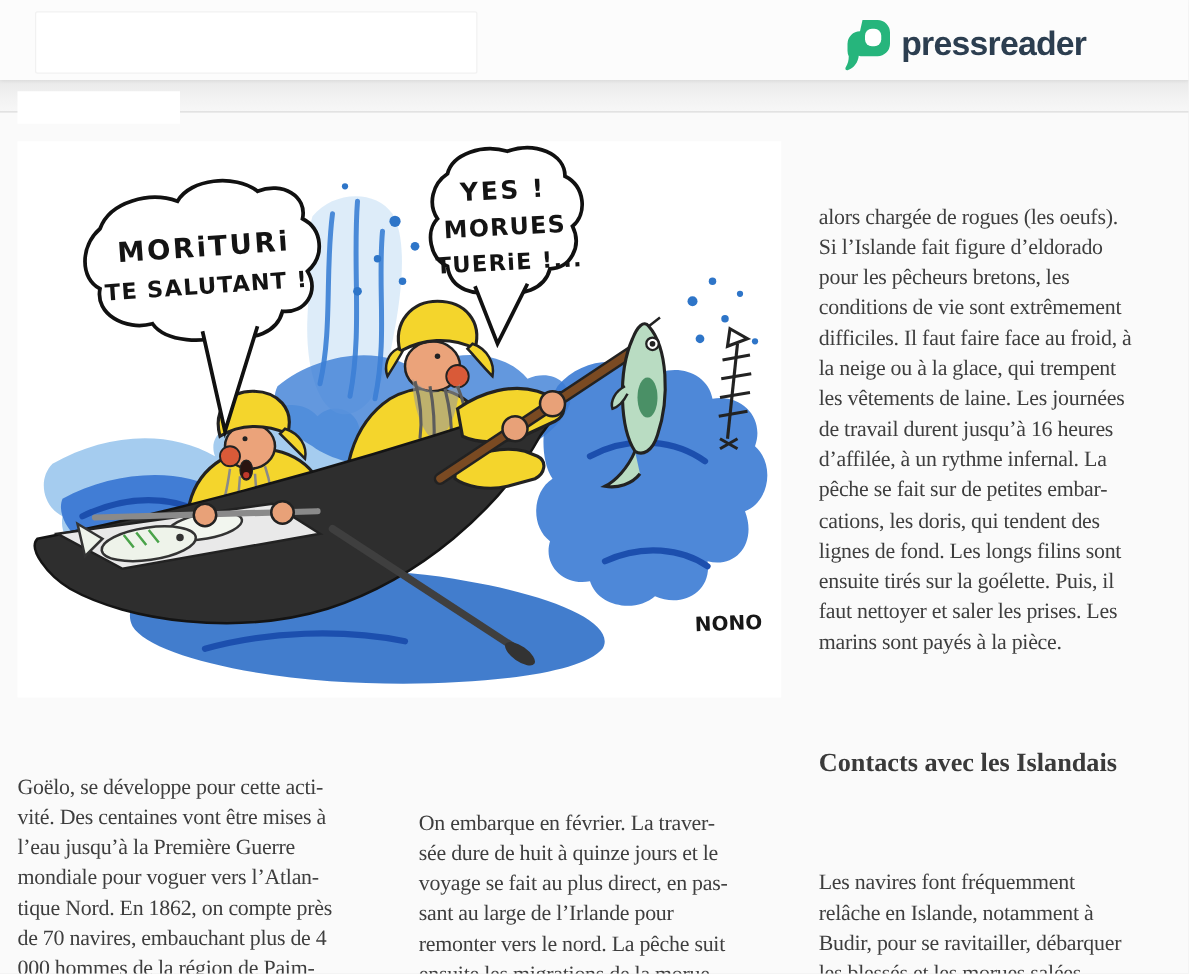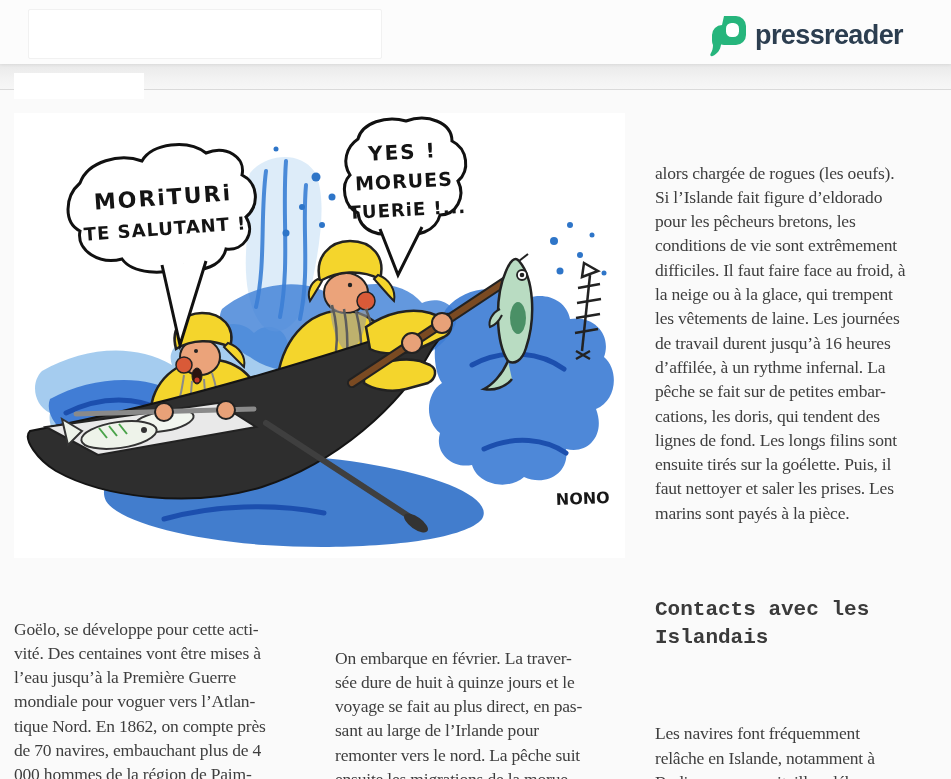--- a/index.html
+++ b/index.html
@@ -4,40 +4,40 @@
 <style>
   html,body{margin:0;padding:0;}
   body{background:#e9e9e9;font-family:"Liberation Sans",sans-serif;}
   .page{position:relative;width:951px;height:779px;background:#fafafa;overflow:hidden;margin:0 auto;}
 
   
   .top-bar{position:absolute;left:0;top:0;width:951px;height:64px;background:#fcfcfc;
            box-shadow:0 1px 3px rgba(0,0,0,.07);z-index:5;}
   .search-area{position:absolute;left:28px;top:9px;width:352px;height:48px;background:#ffffff;
                border:1px solid #f1f1f1;border-radius:2px;}
-  .logo{position:absolute;left:710px;top:13px;display:flex;align-items:center;gap:9px;cursor:pointer;}
+  .logo{position:absolute;left:676px;top:13px;display:flex;align-items:center;gap:9px;cursor:pointer;}
   .logo-word{font-family:"Liberation Sans",sans-serif;font-size:27px;font-weight:bold;
              color:#2c3e50;letter-spacing:-0.6px;line-height:40px;}
 
   
   .toolbar-band{position:absolute;left:0;top:64px;width:951px;height:25px;
                 background:linear-gradient(180deg,#e9e9e9 0%,#f2f2f2 55%,#f7f7f7 100%);
                 border-bottom:1px solid #dadada;z-index:3;}
   .page-tab{position:absolute;left:14px;top:73px;width:130px;height:26px;background:#ffffff;z-index:4;}
 
   
   .figure{position:absolute;left:14px;top:113px;width:611px;height:445px;background:#ffffff;cursor:pointer;}
   .col{position:absolute;font-family:"Liberation Serif",serif;font-size:17.5px;line-height:24.3px;
        color:#3e3e3e;letter-spacing:-0.2px;white-space:pre;}
   .col1{left:14px;top:568px;width:312px;}
   .col2{left:335px;top:568px;width:300px;}
   .col3{left:655px;top:112px;width:296px;}
   .para2{margin-top:29px;}
   .col3 .heading{font-size:21px;font-weight:bold;color:#3a3a3a;letter-spacing:0;
-                 margin-top:22px;line-height:28px;white-space:normal;font-family:Liberation Mono, monospace;}
+                 margin-top:22px;line-height:28px;white-space:normal;}
   .col3 .para-b{margin-top:21px;}
 
   .bubble-text{font-family:"DejaVu Sans",sans-serif;font-weight:bold;fill:#141414;}
   .sig{font-family:"DejaVu Sans",sans-serif;font-weight:bold;fill:#181818;}
 </style>
 </head>
 <body>
 
 <div class="page">
 

